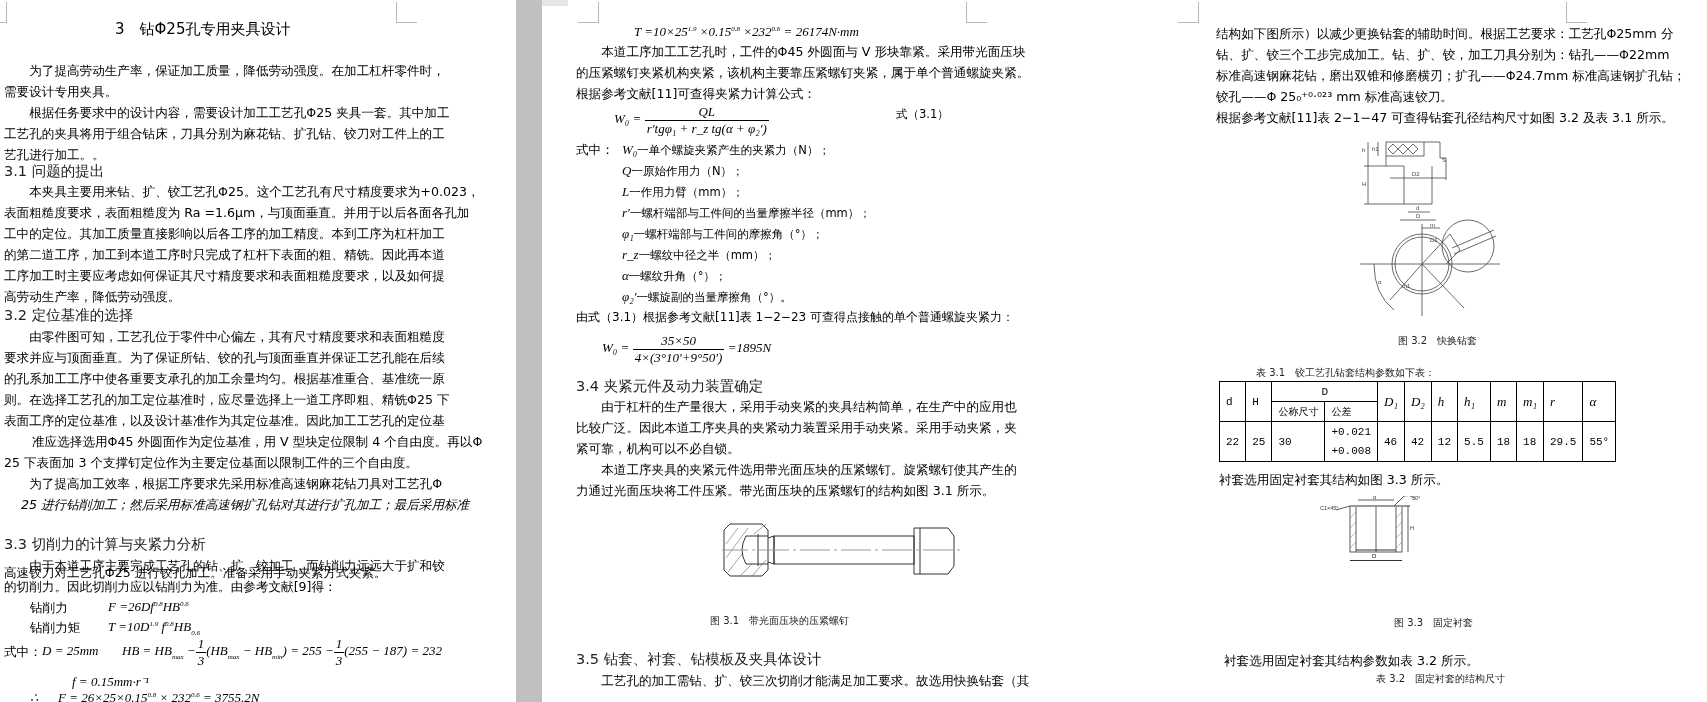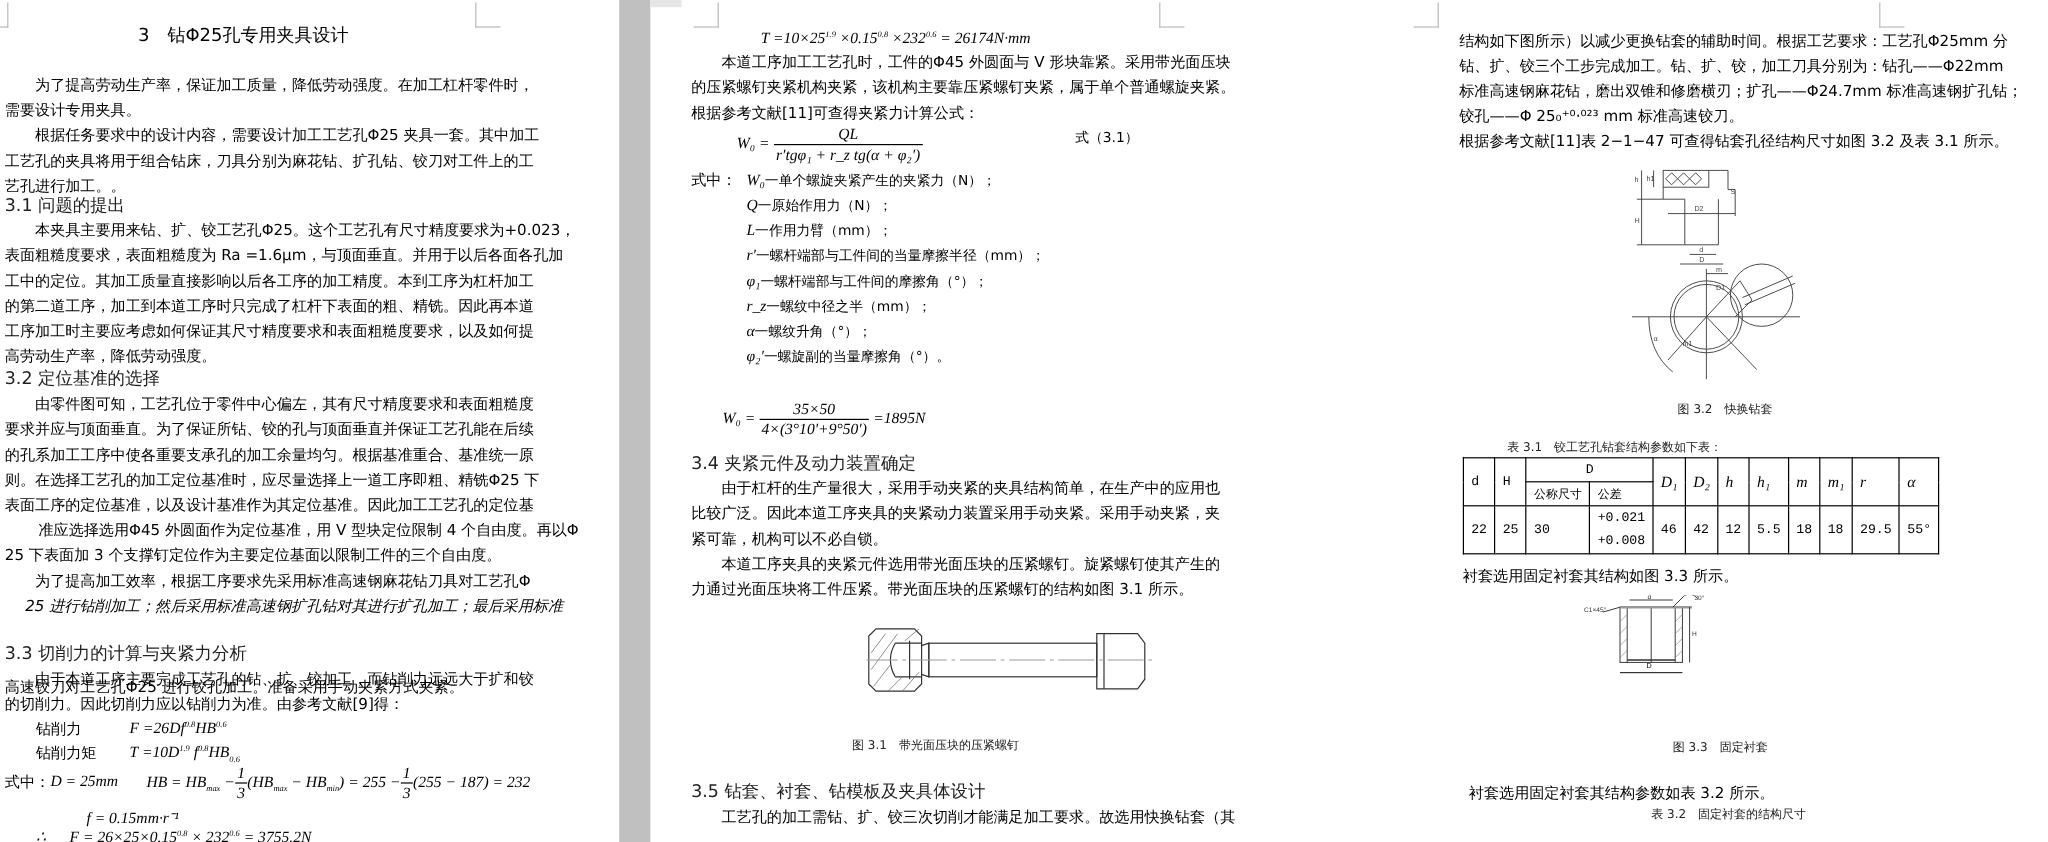--- a/index.html
+++ b/index.html
@@ -107,20 +107,21 @@
   <div class="ab body-line" style="left:34px;top:139px;">式中：</div>
   <div class="ab body-line" style="left:80px;top:139px;font-size:11.5px;"><i class="math">W₀</i><span>一单个螺旋夹紧产生的夹紧力（N）；</span></div>
   <div class="ab body-line" style="left:80px;top:160px;font-size:11.5px;"><i class="math">Q</i><span>一原始作用力（N）；</span></div>
   <div class="ab body-line" style="left:80px;top:181px;font-size:11.5px;"><i class="math">L</i><span>一作用力臂（mm）；</span></div>
   <div class="ab body-line" style="left:80px;top:202px;font-size:11.5px;"><i class="math">r′</i><span>一螺杆端部与工件间的当量摩擦半径（mm）；</span></div>
   <div class="ab body-line" style="left:80px;top:223px;font-size:11.5px;"><i class="math">φ₁</i><span>一螺杆端部与工件间的摩擦角（°）；</span></div>
   <div class="ab body-line" style="left:80px;top:244px;font-size:11.5px;"><i class="math">r_z</i><span>一螺纹中径之半（mm）；</span></div>
   <div class="ab body-line" style="left:80px;top:265px;font-size:11.5px;"><i class="math">α</i><span>一螺纹升角（°）；</span></div>
   <div class="ab body-line" style="left:80px;top:286px;font-size:11.5px;"><i class="math">φ₂′</i><span>一螺旋副的当量摩擦角（°）。</span></div>
 
+  <div class="ab body-line" style="left:34px;top:307px;font-size:12px;">由式（3.1）根据参考文献[11]表 1−2−23 可查得点接触的单个普通螺旋夹紧力：</div>
   <div class="ab math" style="left:60px;top:333px;">
     <span>W₀ =</span>
     <span class="frac"><span class="n">35×50</span><span class="d">4×(3°10′+9°50′)</span></span>
     <span>=1895N</span>
   </div>
 
   <div class="ab h2" style="left:34px;top:377px;">3.4 夹紧元件及动力装置确定</div>
   <div class="ab body-line" style="left:34px;top:396px;">　　由于杠杆的生产量很大，采用手动夹紧的夹具结构简单，在生产中的应用也</div>
   <div class="ab body-line" style="left:34px;top:417px;">比较广泛。因此本道工序夹具的夹紧动力装置采用手动夹紧。采用手动夹紧，夹</div>
   <div class="ab body-line" style="left:34px;top:438px;">紧可靠，机构可以不必自锁。</div>

